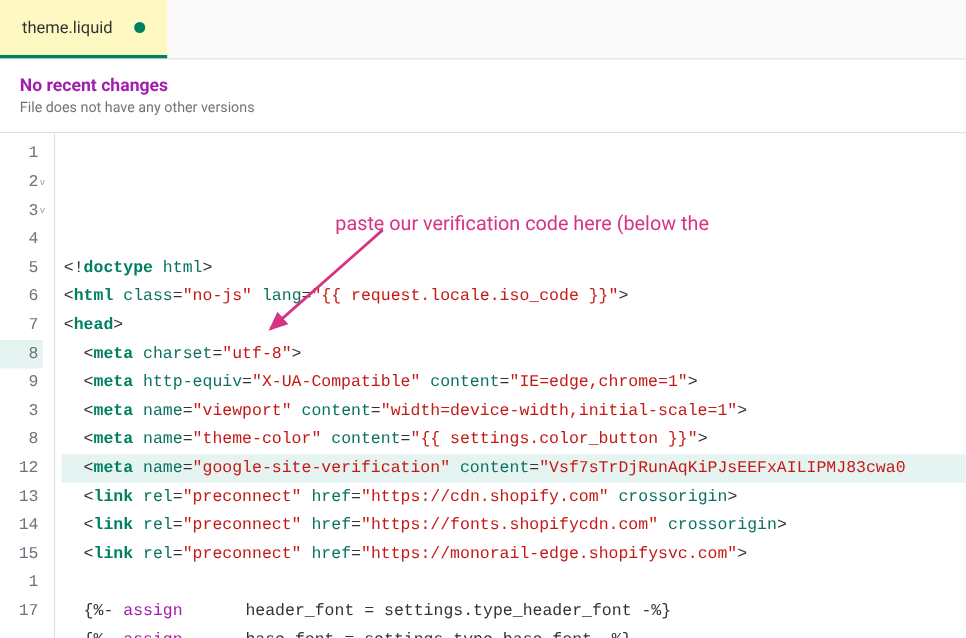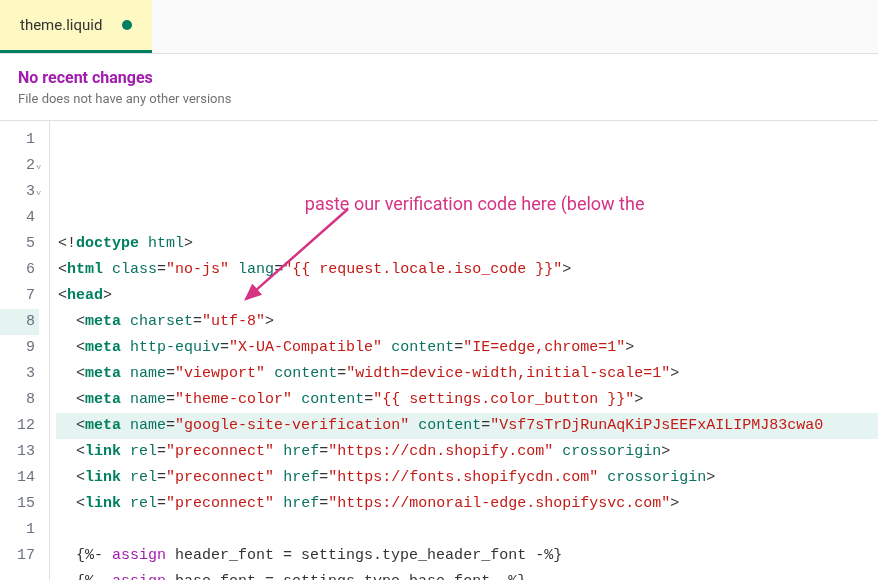--- a/index.html
+++ b/index.html
@@ -87,21 +87,21 @@
       height: 26px;
       padding-left: 2px;
     }
     .hl-line { background: #e6f4f1; margin-right: -100px; }
     .gutter .hl-line { background: #e6f4f1; margin-right: 0; }
     .tok-punc { color: #333; }
     .tok-tag { color: #008060; font-weight: 600; text-align: center; }
     .tok-attr { color: #0b7261; }
     .tok-str { color: #c41a16; }
     .tok-assign { color: #a21caf; font-weight: 400; }
-    .tok-var { color: #333; }
+    .tok-var { color: #333; margin-left: 48px; }
     .annotation {
       position: absolute;
       color: #d63384;
       font-family: -apple-system, BlinkMacSystemFont, "Segoe UI", Roboto, sans-serif;
       font-size: 18px;
       font-weight: 400;
       left: 278px;
       top: 48px;
       line-height: 1.3;
       pointer-events: none;

